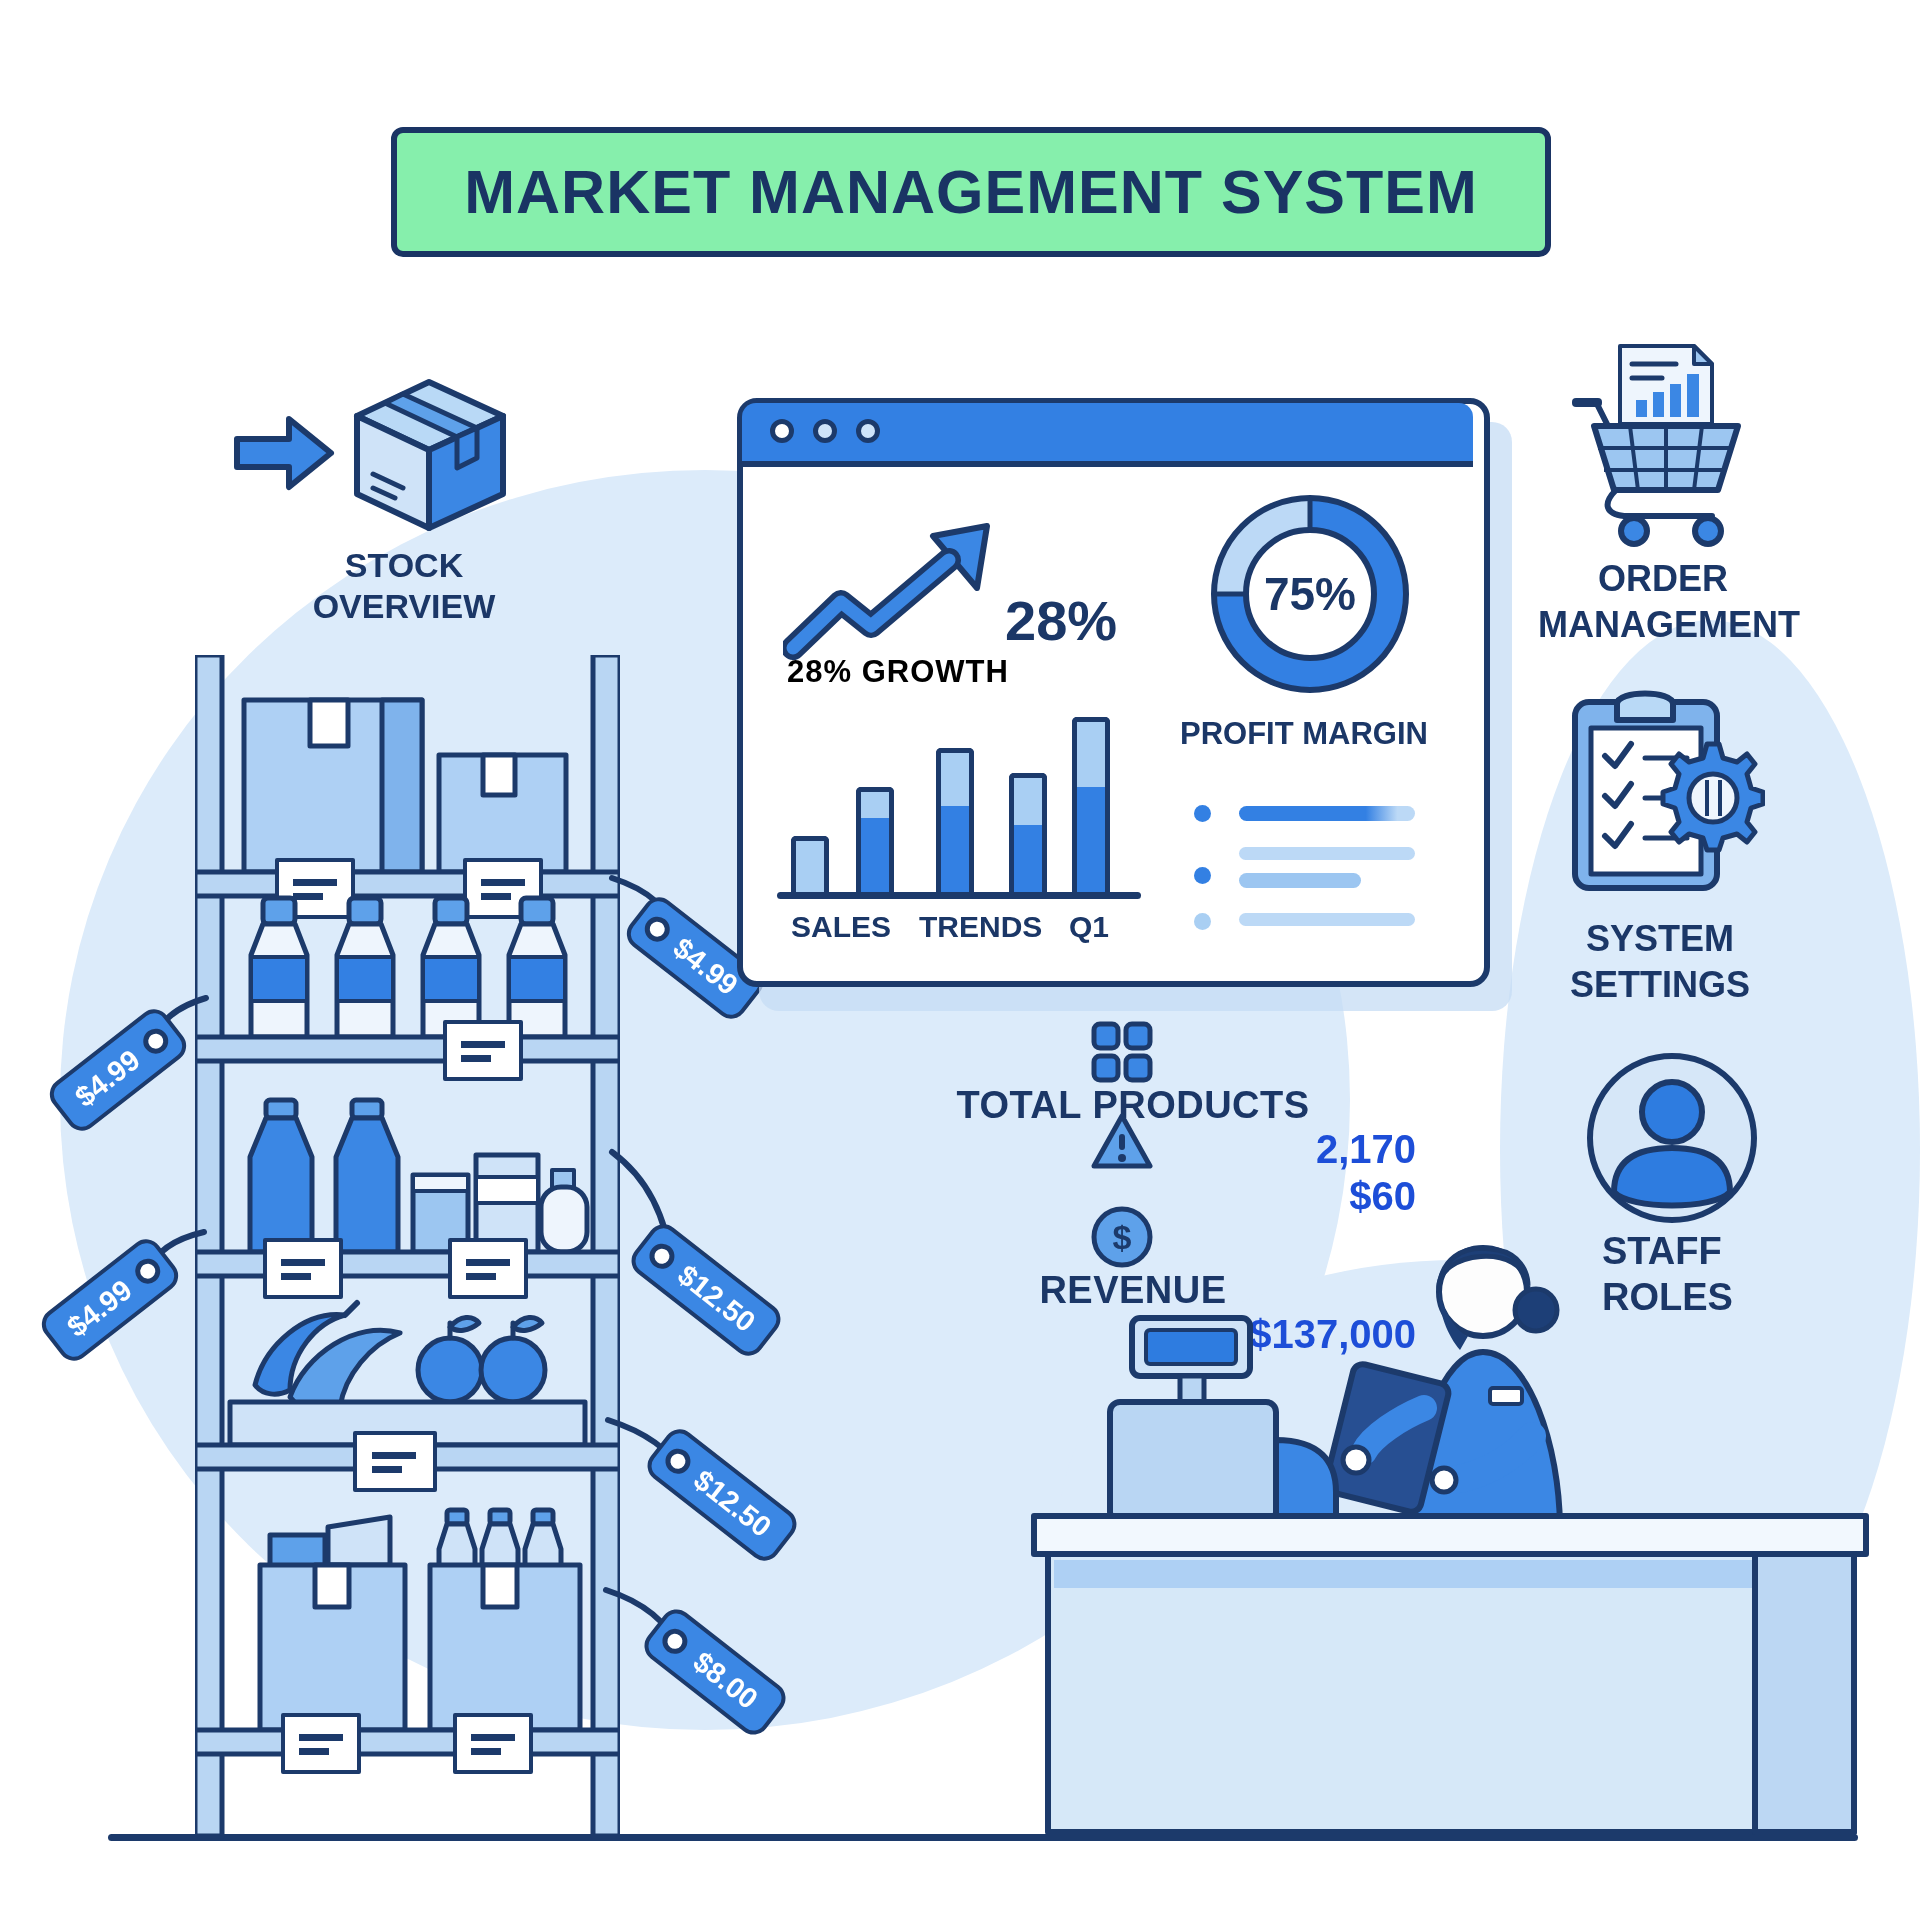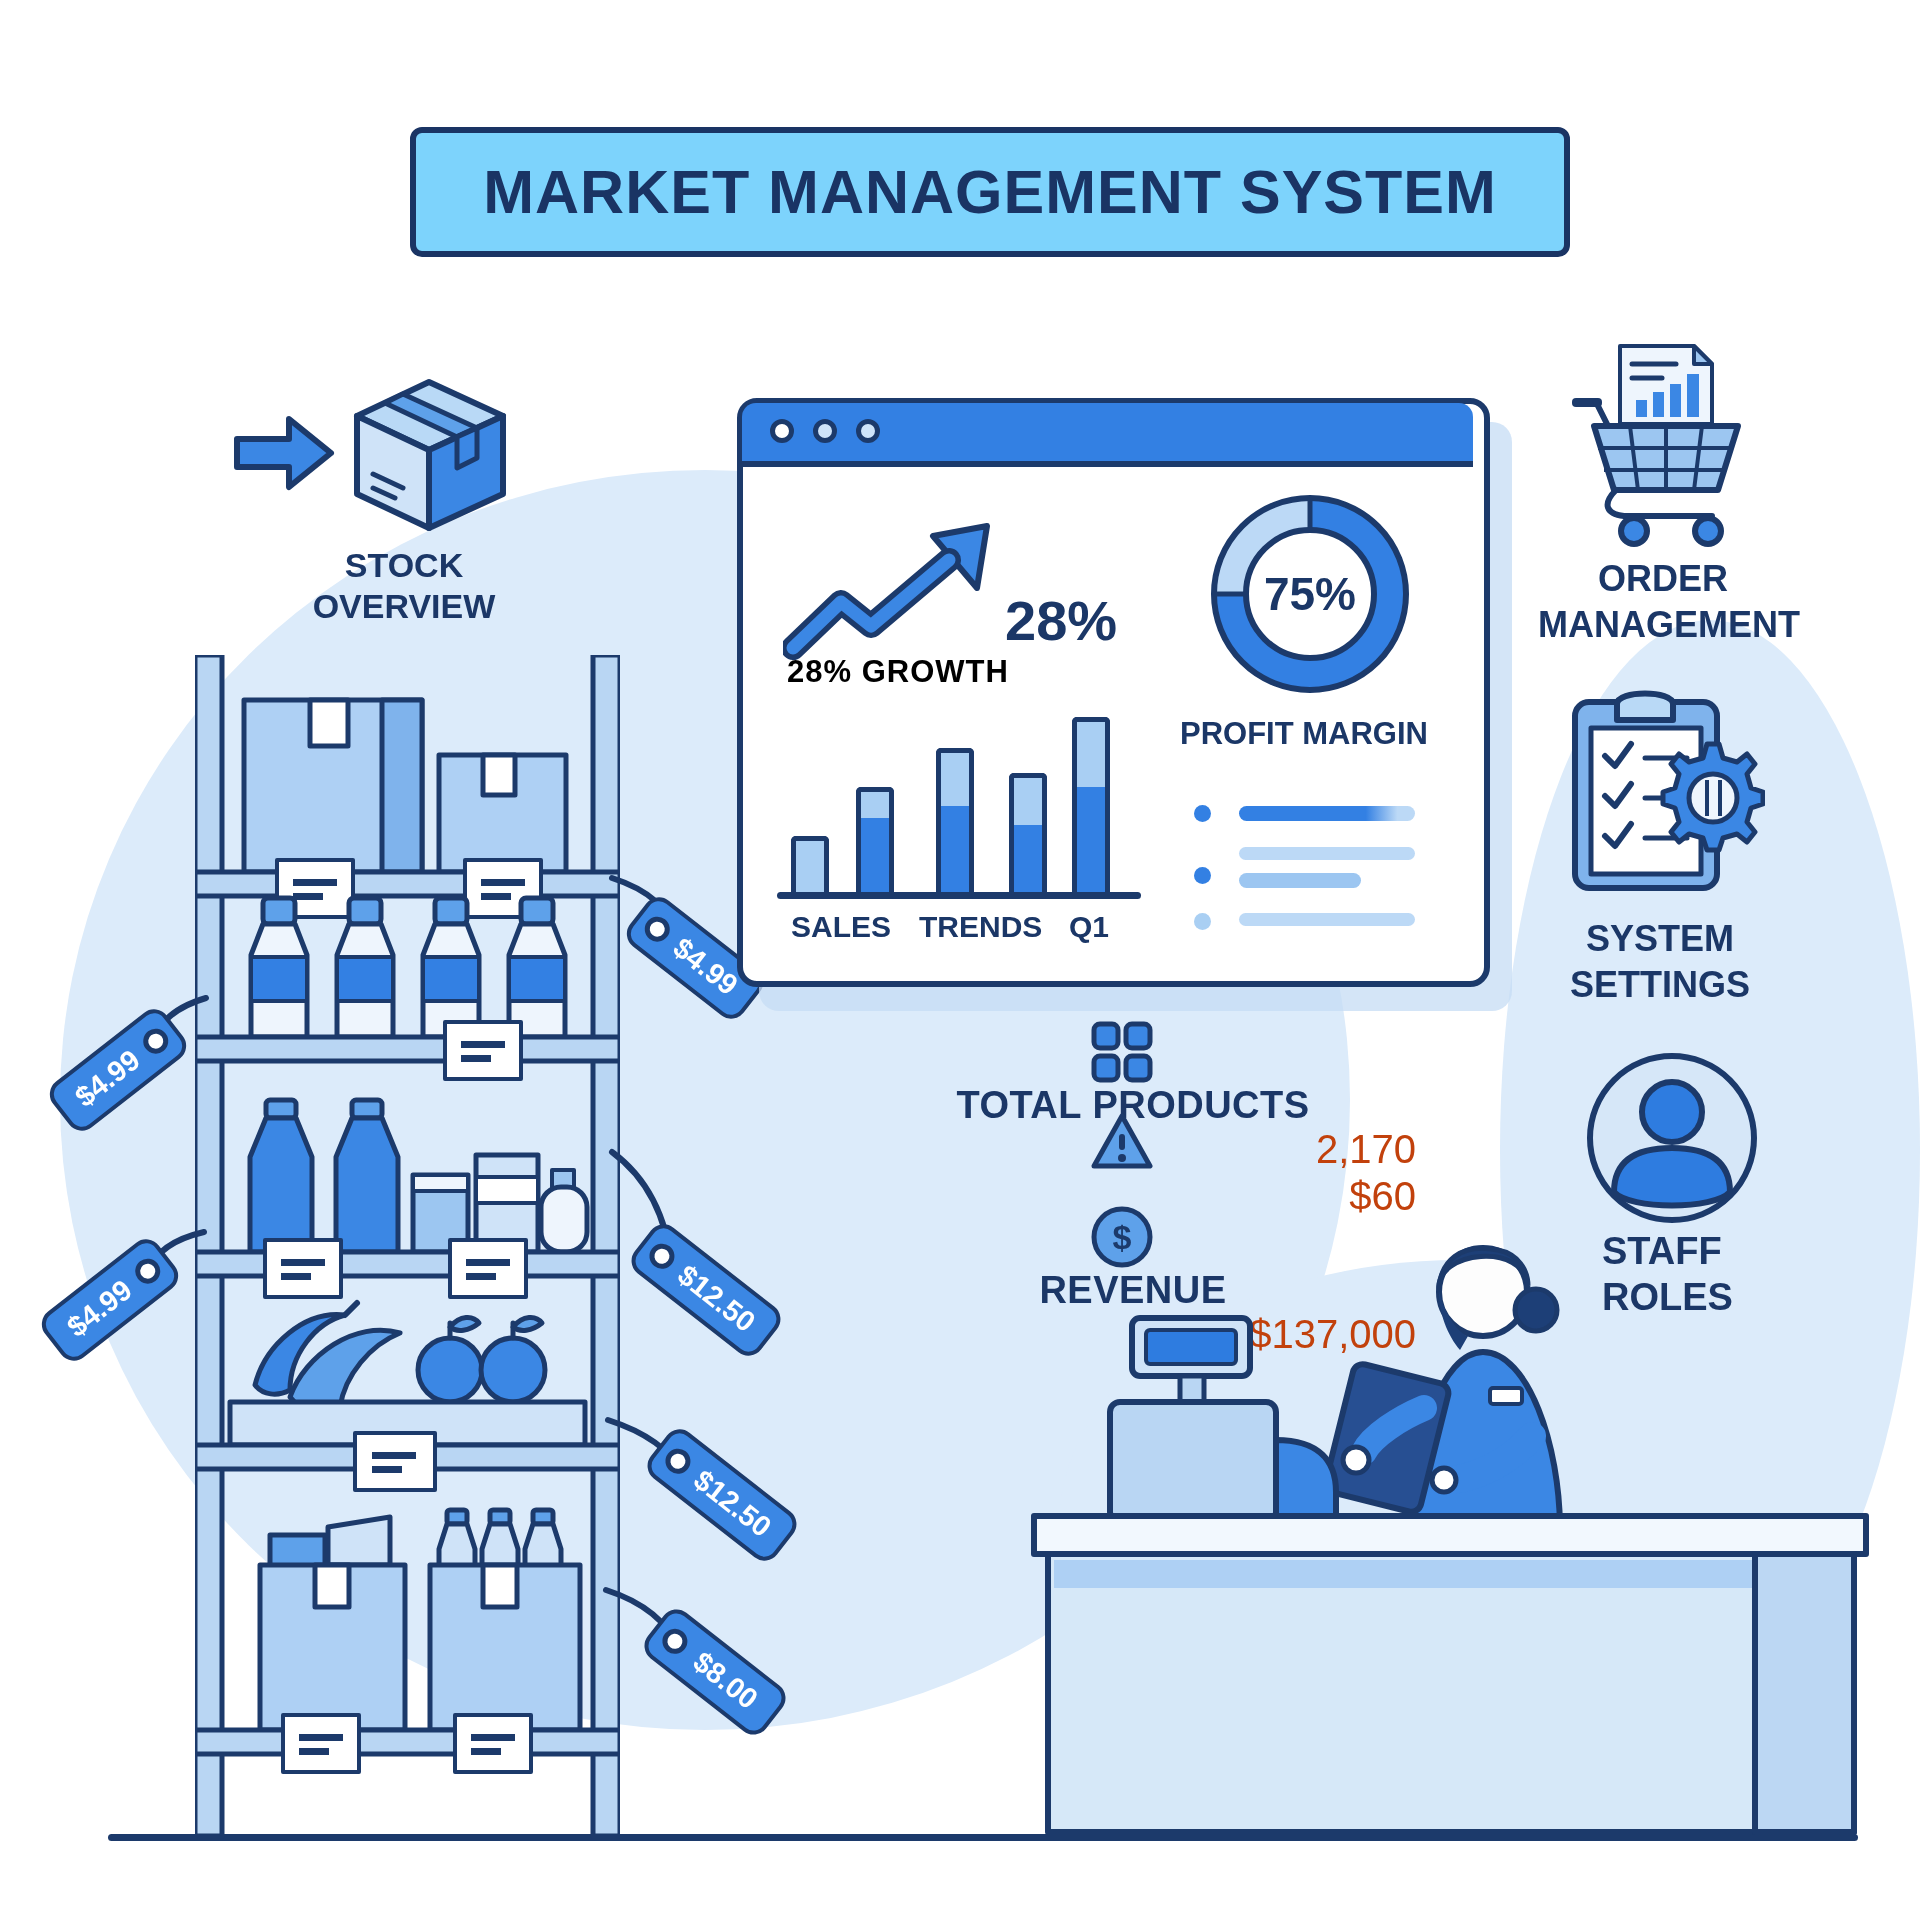--- a/index.html
+++ b/index.html
@@ -5,21 +5,21 @@
   html,body{margin:0;padding:0;background:#fff;}
   #canvas{position:relative;width:1920px;height:1920px;background:#ffffff;overflow:hidden;
           font-family:"Liberation Sans",sans-serif;color:#1c3a6b;}
   .blob{position:absolute;background:#dcebfa;border-radius:50%;}
   #blobA{left:60px;top:470px;width:1290px;height:1260px;}
   #blobB{left:1060px;top:1260px;width:800px;height:520px;}
   #blobC{left:1500px;top:620px;width:420px;height:1060px;}
   #ground{position:absolute;left:108px;top:1834px;width:1750px;height:7px;background:#1c3a6b;border-radius:4px;}
 
   
-  #banner{position:absolute;left:410px;top:127px;width:1148px;height:118px;background:#7dd3fc;
+  #banner{position:absolute;left:391px;top:127px;width:1148px;height:118px;background:#86efac;
           border:6px solid #1a3464;border-radius:12px;display:flex;align-items:center;justify-content:center;}
   #banner span{font-size:61px;font-weight:bold;color:#1a3464;letter-spacing:1px;white-space:nowrap;}
 
   .module-label{position:absolute;font-weight:bold;color:#1b3767;text-align:center;}
   #stock-label{left:284px;top:545px;width:240px;font-size:34px;line-height:41px;}
   #order-label{left:1538px;top:556px;width:250px;font-size:36px;line-height:46px;}
   #settings-label{left:1535px;top:916px;width:250px;font-size:36px;line-height:46px;}
   #staff-label{left:1602px;top:1228px;width:220px;font-size:38px;line-height:46px;text-align:left;}
 
   
@@ -49,21 +49,21 @@
 
   #bullet-list{position:absolute;left:440px;top:335px;width:260px;height:145px;}
   .dot{position:absolute;width:17px;height:17px;border-radius:50%;}
   .bline{position:absolute;border-radius:8px;}
 
   
   .stat-row{position:absolute;left:828px;width:588px;height:64px;display:flex;align-items:center;flex-direction:column;}
   #stat0{top:1020px;} #stat1{top:1110px;} #stat2{top:1205px;}
   .stat-icon{width:64px;height:64px;flex:0 0 64px;}
   .stat-label{margin-left:22px;font-size:38px;font-weight:bold;color:#1b3767;letter-spacing:0.5px;white-space:nowrap;}
-  .stat-value{margin-left:auto;font-size:40px;font-weight:normal;color:#c2410c;}
+  .stat-value{margin-left:auto;font-size:40px;font-weight:bold;color:#1d4ed8;}
 
   
   .tag{position:absolute;height:58px;background:#3b87e4;border:4px solid #1c3a6b;border-radius:16px;
        display:flex;align-items:center;box-sizing:border-box;color:#ffffff;font-weight:bold;font-size:29px;}
   .tag .hole{width:15px;height:15px;border-radius:50%;background:#ffffff;border:5px solid #1c3a6b;flex:0 0 15px;}
   .tag .price{flex:1;text-align:center;}
   .tag-right{padding-left:8px;padding-right:6px;}
   .tag-left{padding-left:6px;padding-right:8px;}
   #tag0{left:623px;top:929px;width:144px;transform:rotate(38deg);}
   #tag1{left:46px;top:1041px;width:144px;transform:rotate(-38deg);}

